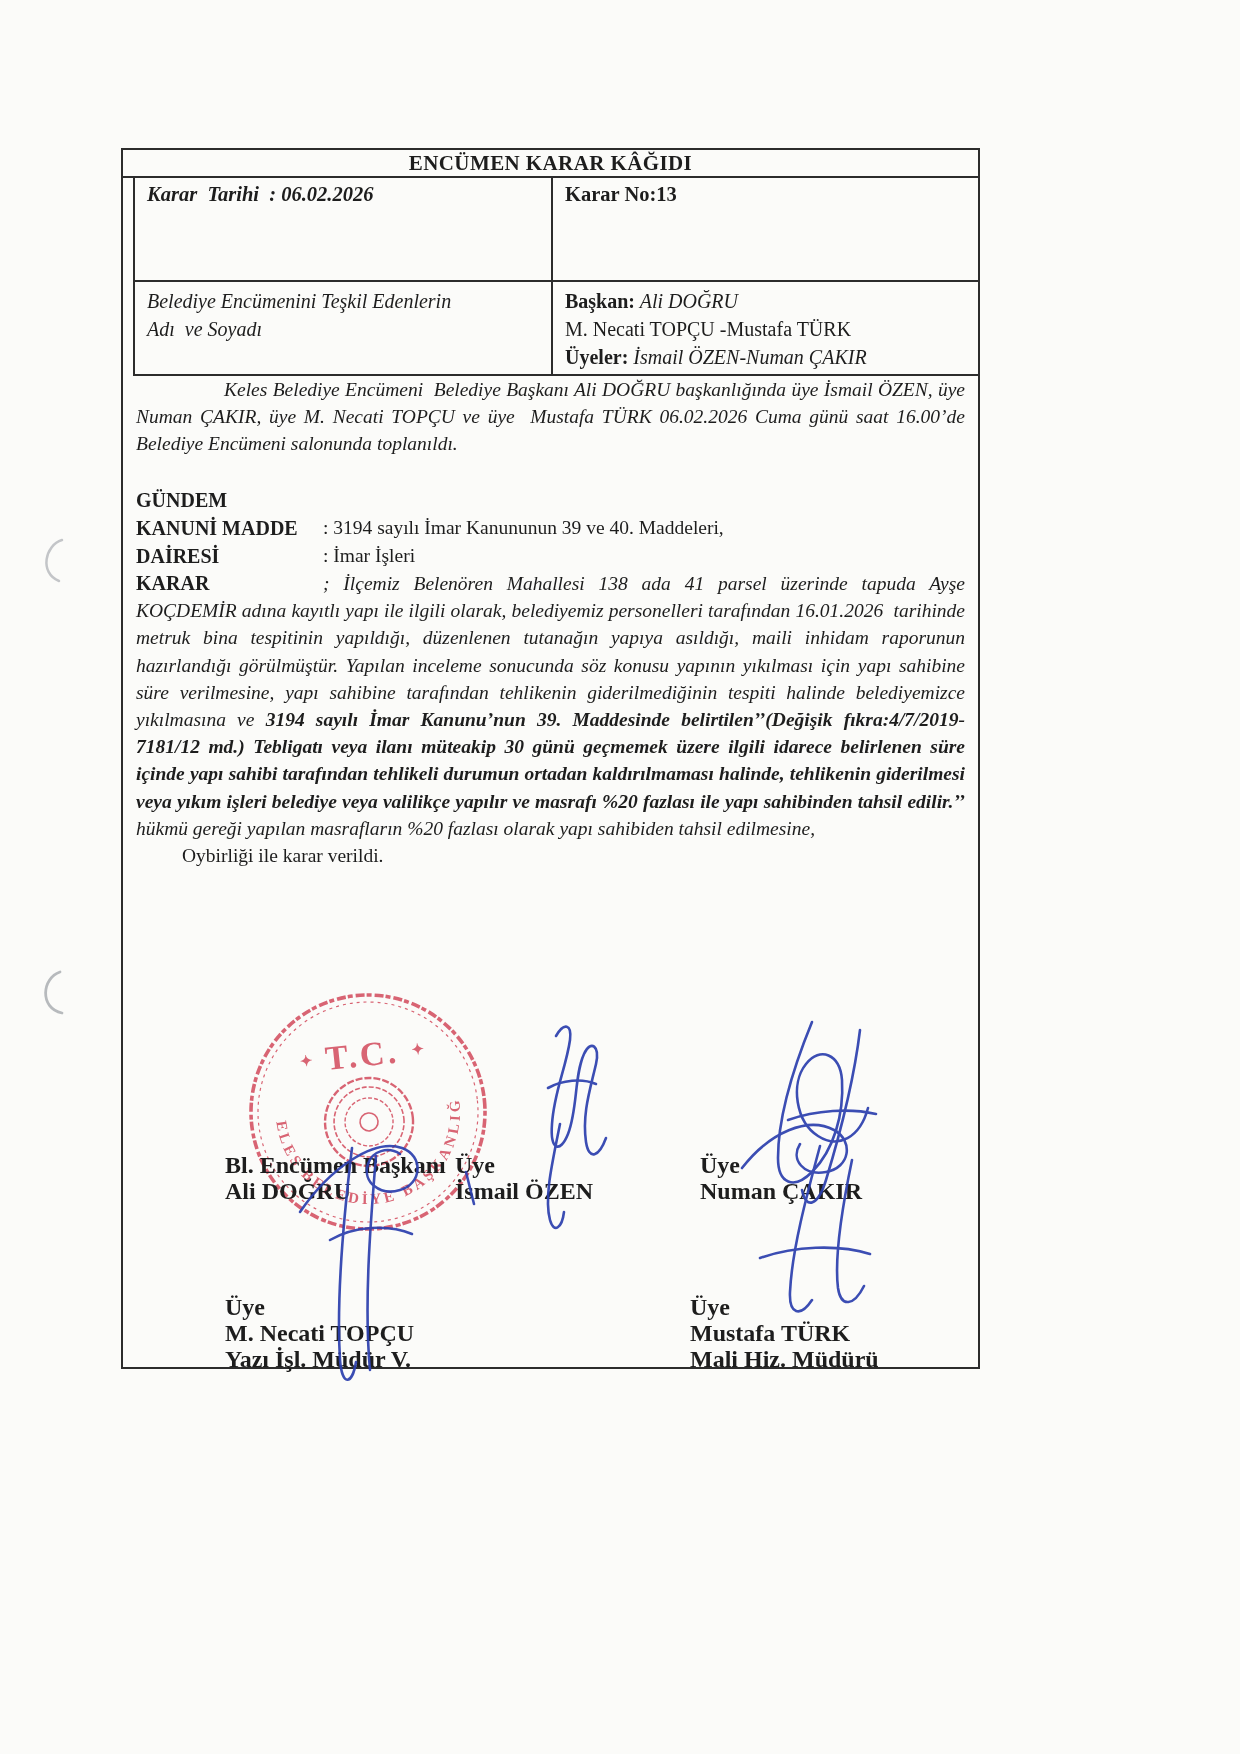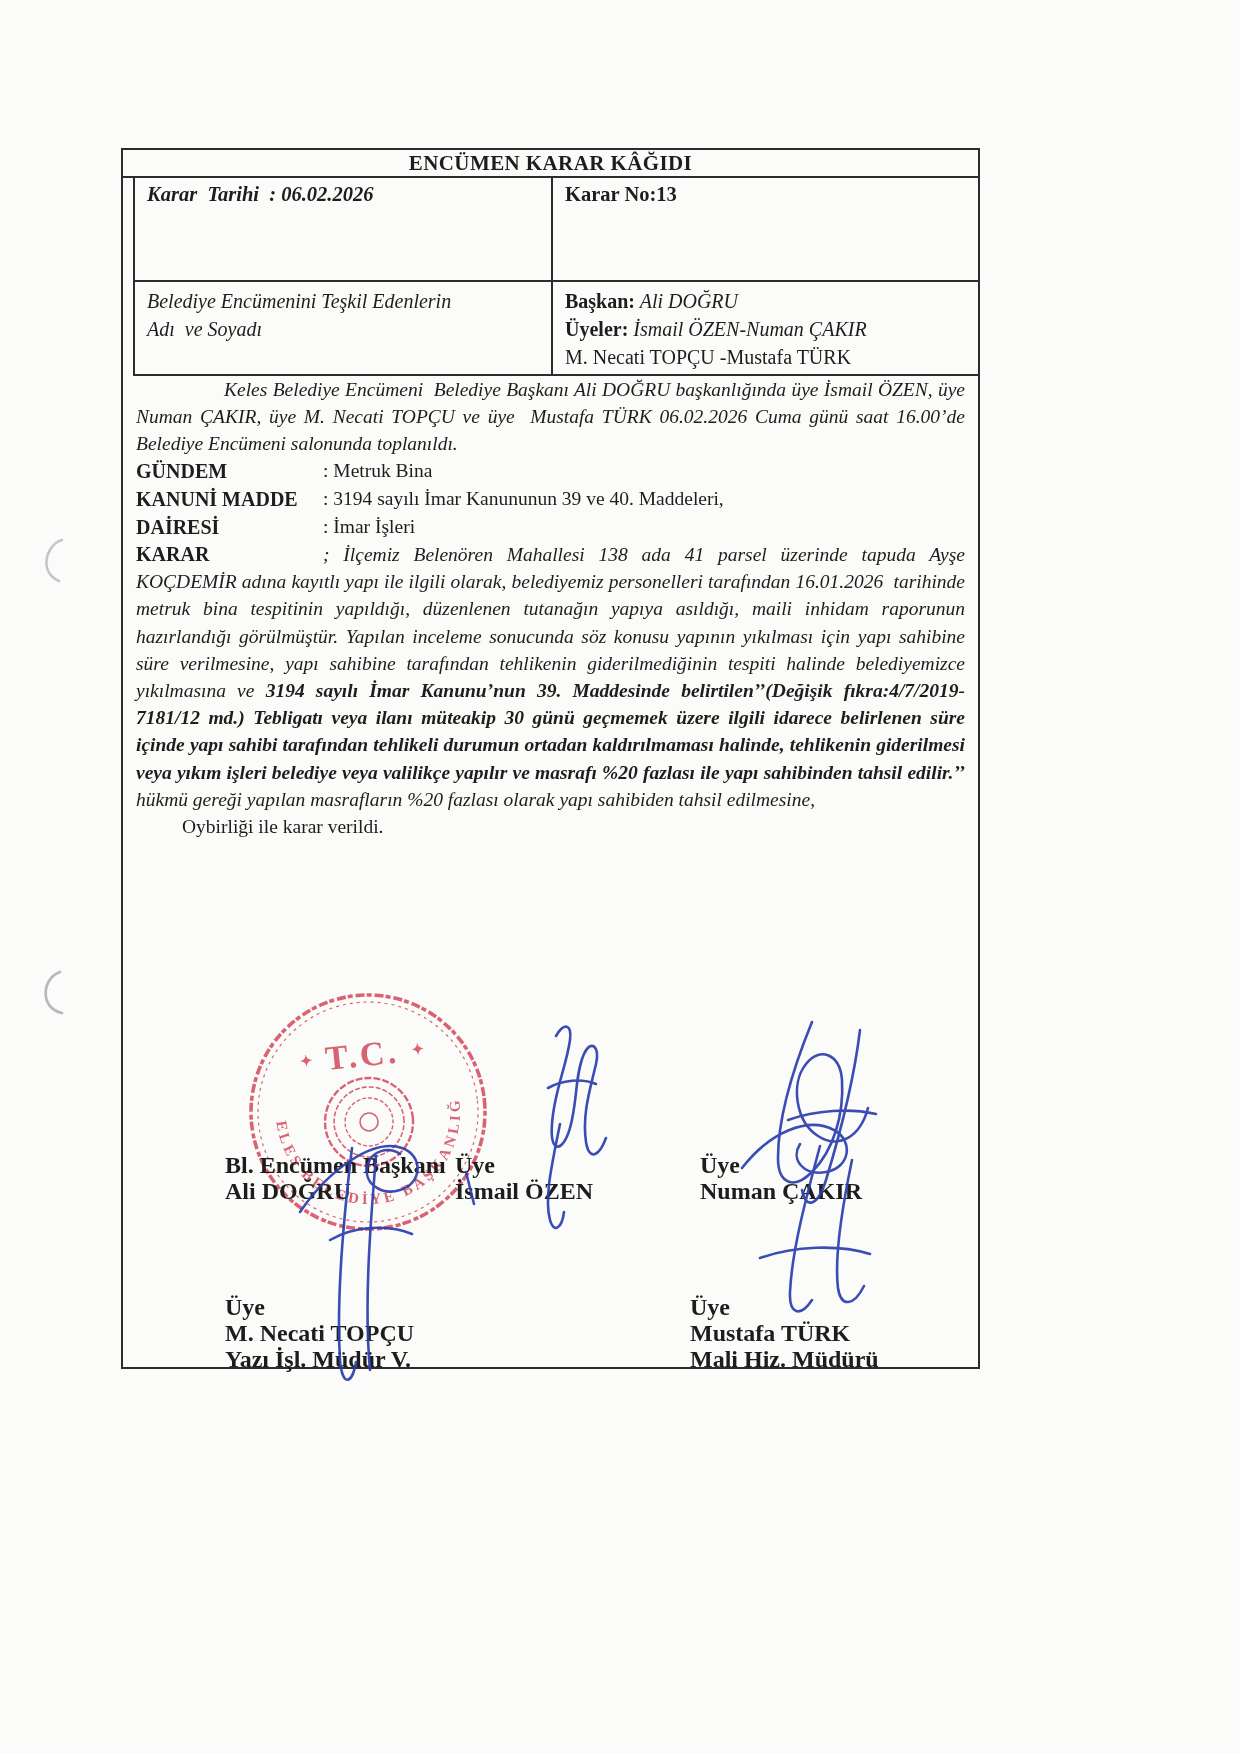--- a/index.html
+++ b/index.html
@@ -36,21 +36,21 @@
   .head-table .r2 { height:94px;  border-bottom:2px solid #2c2c2c; font-size:20px; line-height:28px; }
   .head-table .c1 { border-right:2px solid #2c2c2c; }
   .lbl-b { font-weight:bold;margin-top:45px; }
 
   
   .doc-body { padding:0 13px 0 13px; font-size:19.5px; line-height:27px; }
   .opening {
     text-align:justify;
     text-indent:88px;
   }
-  .agenda { }
+  .agenda { margin-top:29px; }
   .agenda-row { display:flex; line-height:28px; }
   .agenda-label { width:187px; font-weight:bold; font-size:20px; flex:0 0 auto; }
   .agenda-value { flex:1; }
   .karar-para { text-align:justify; line-height:27.2px; }
   .karar-label { display:inline-block; width:187px; font-weight:bold; font-size:20px; }
   .closing { text-indent:46px; line-height:27px; }
 
   
   .sig { position:absolute; text-align:left; font-weight:bold; font-size:24px; line-height:26px; z-index:2; }
   .sig .role { font-weight:bold; }
@@ -70,32 +70,31 @@
   <div class="head-table">
     <div class="cell r1 c1 ws-pre">Karar  Tarihi  : 06.02.2026</div>
     <div class="cell r1">Karar No:13</div>
 
     <div class="cell r2 c1">
       <div class="ws-pre">Belediye Encümenini Teşkil Edenlerin</div>
       <div class="ws-pre">Adı  ve Soyadı</div>
     </div>
     <div class="cell r2">
       <div><span class="lbl-b">Başkan:</span><span class="ws-pre"> Ali DOĞRU</span></div>
+      <div>M. Necati TOPÇU -Mustafa TÜRK</div>
       <div><span class="lbl-b">Üyeler:</span><span class="ws-pre"> İsmail ÖZEN-Numan ÇAKIR</span></div>
-      <div>M. Necati TOPÇU -Mustafa TÜRK</div>
     </div>
   </div>
 
   <div class="doc-body">
     <p class="opening ws-pre">Keles Belediye Encümeni  Belediye Başkanı Ali DOĞRU başkanlığında üye İsmail ÖZEN, üye Numan ÇAKIR, üye M. Necati TOPÇU ve üye  Mustafa TÜRK 06.02.2026 Cuma günü saat 16.00’de Belediye Encümeni salonunda toplanıldı.</p>
 
     <div class="agenda">
       <div class="agenda-row">
         <span class="agenda-label">GÜNDEM</span>
-        <span class="agenda-value">: Metruk Bina</span>
       </div>
       <div class="agenda-row">
         <span class="agenda-label">KANUNİ MADDE</span>
         <span class="agenda-value">: 3194 sayılı İmar Kanununun 39 ve 40. Maddeleri,</span>
       </div>
       <div class="agenda-row">
         <span class="agenda-label">DAİRESİ</span>
         <span class="agenda-value">: İmar İşleri</span>
       </div>
     </div>

